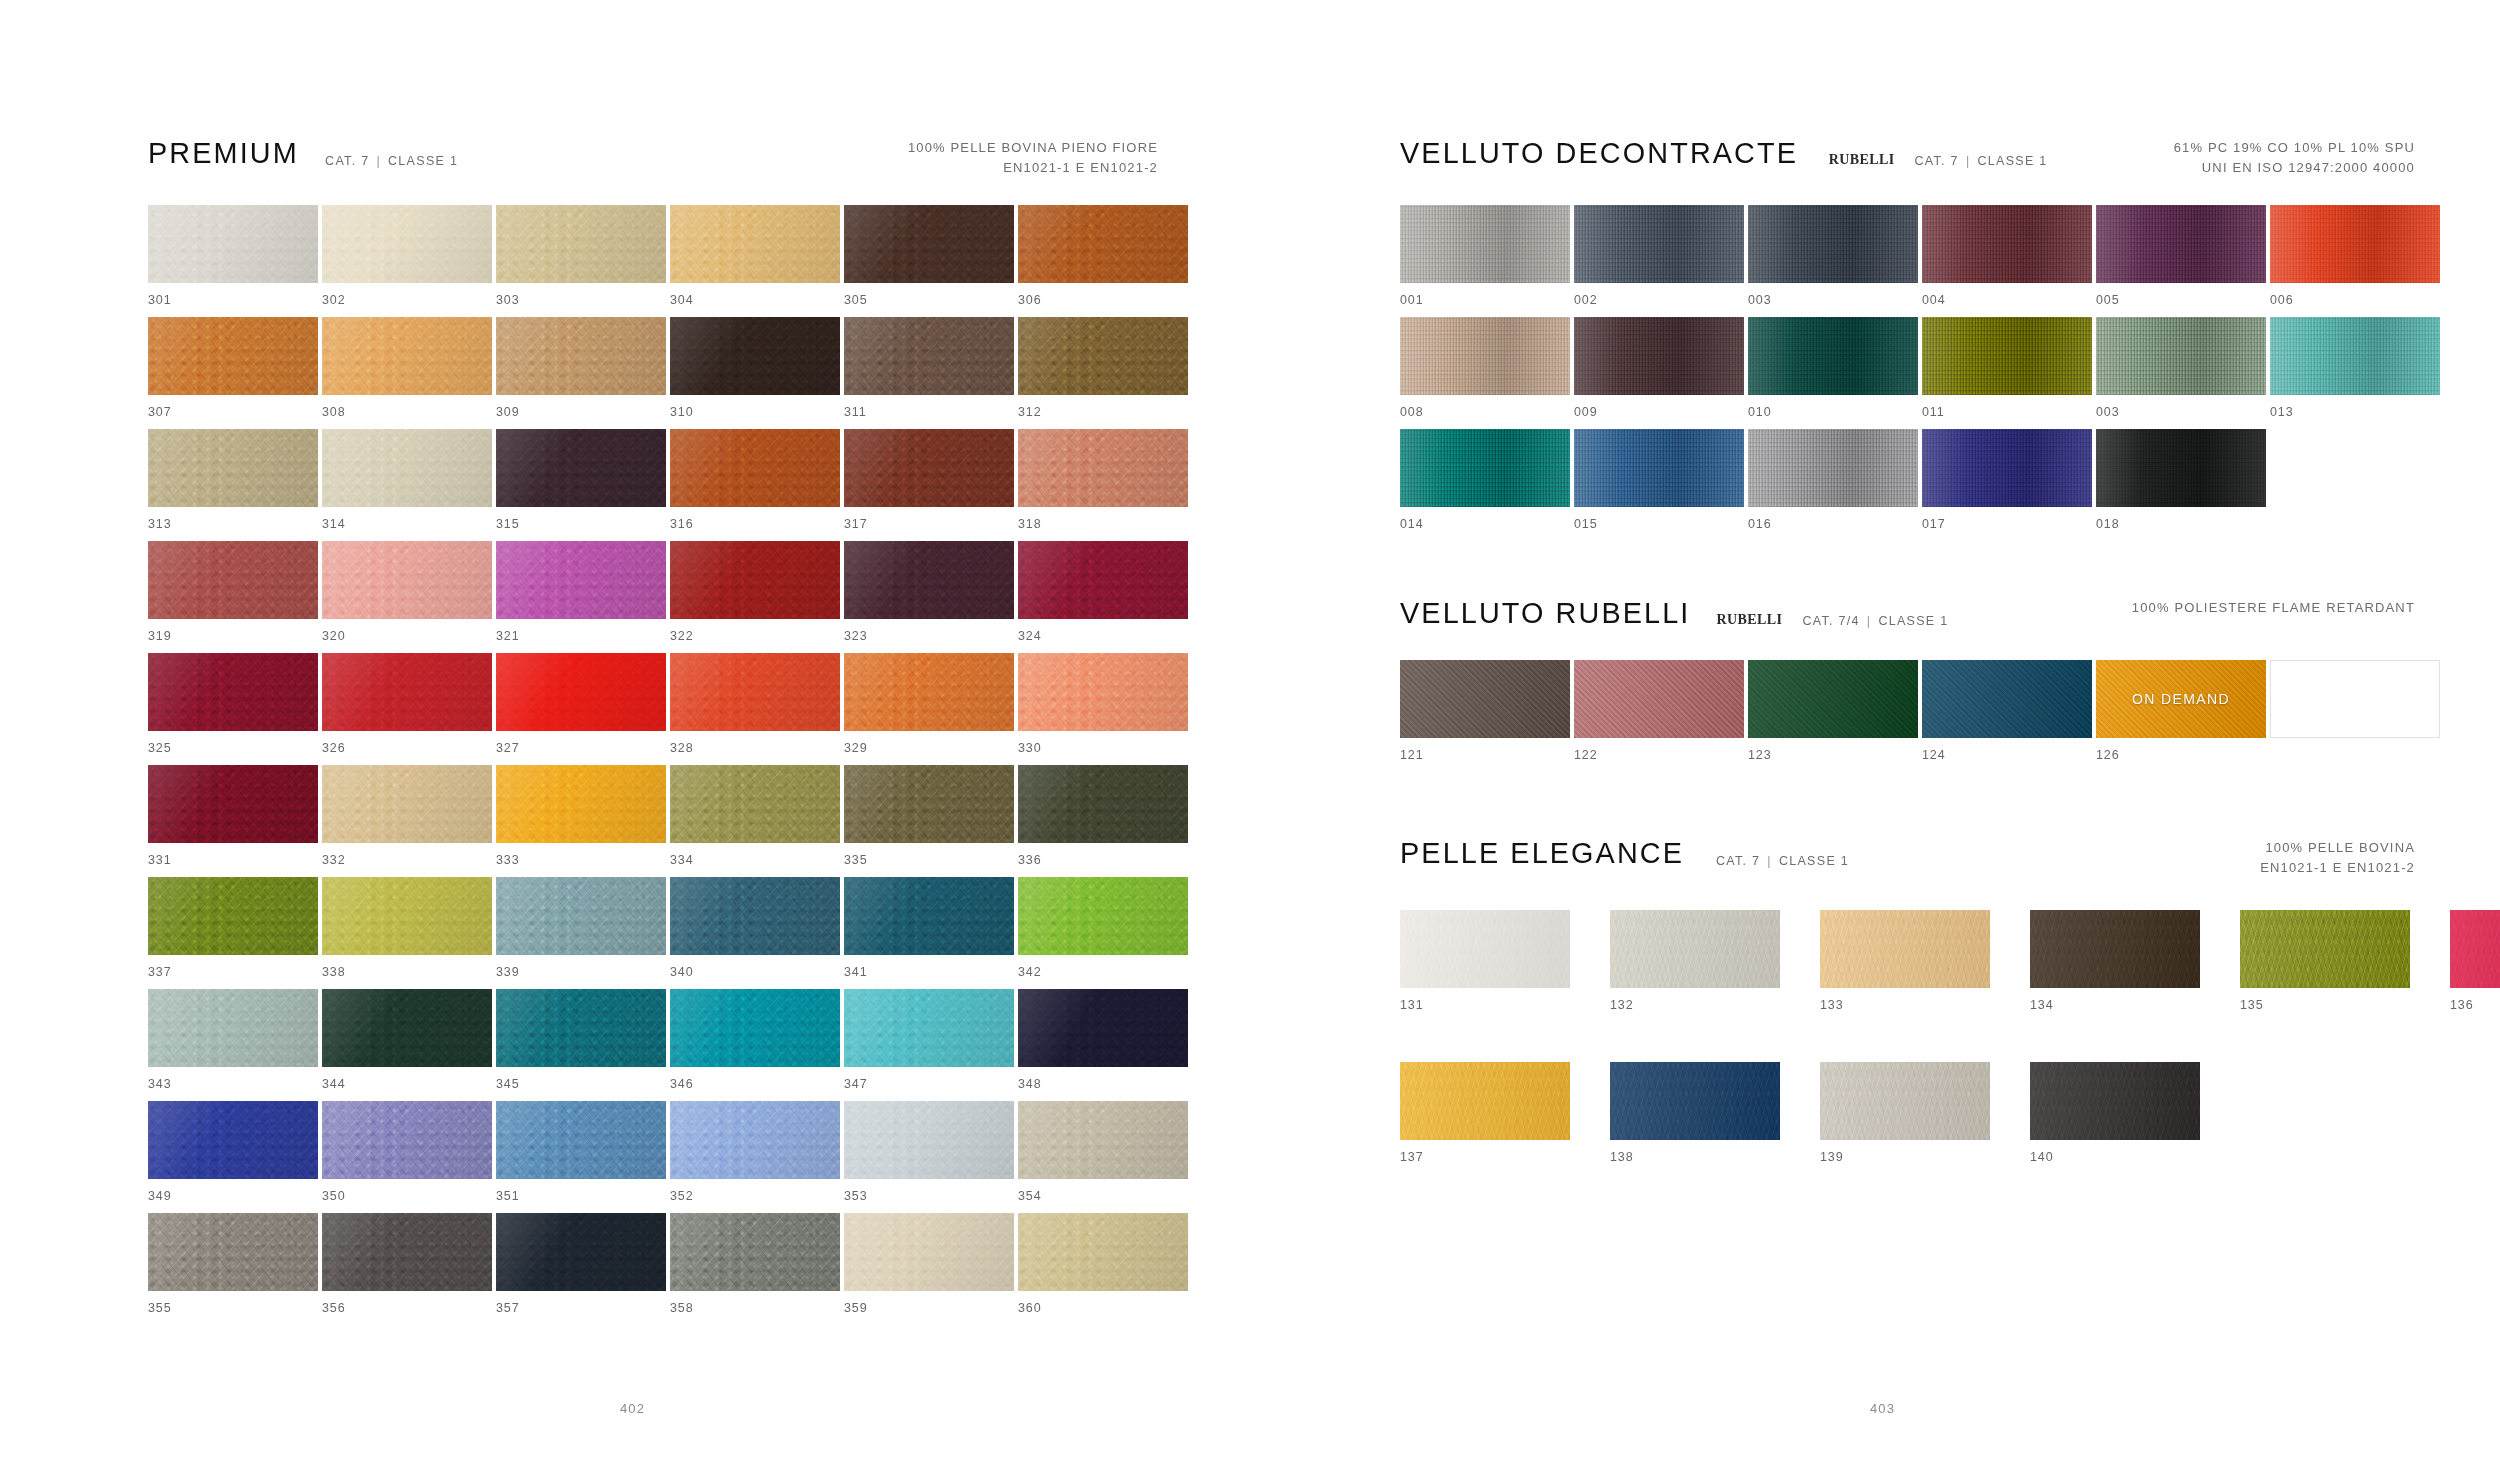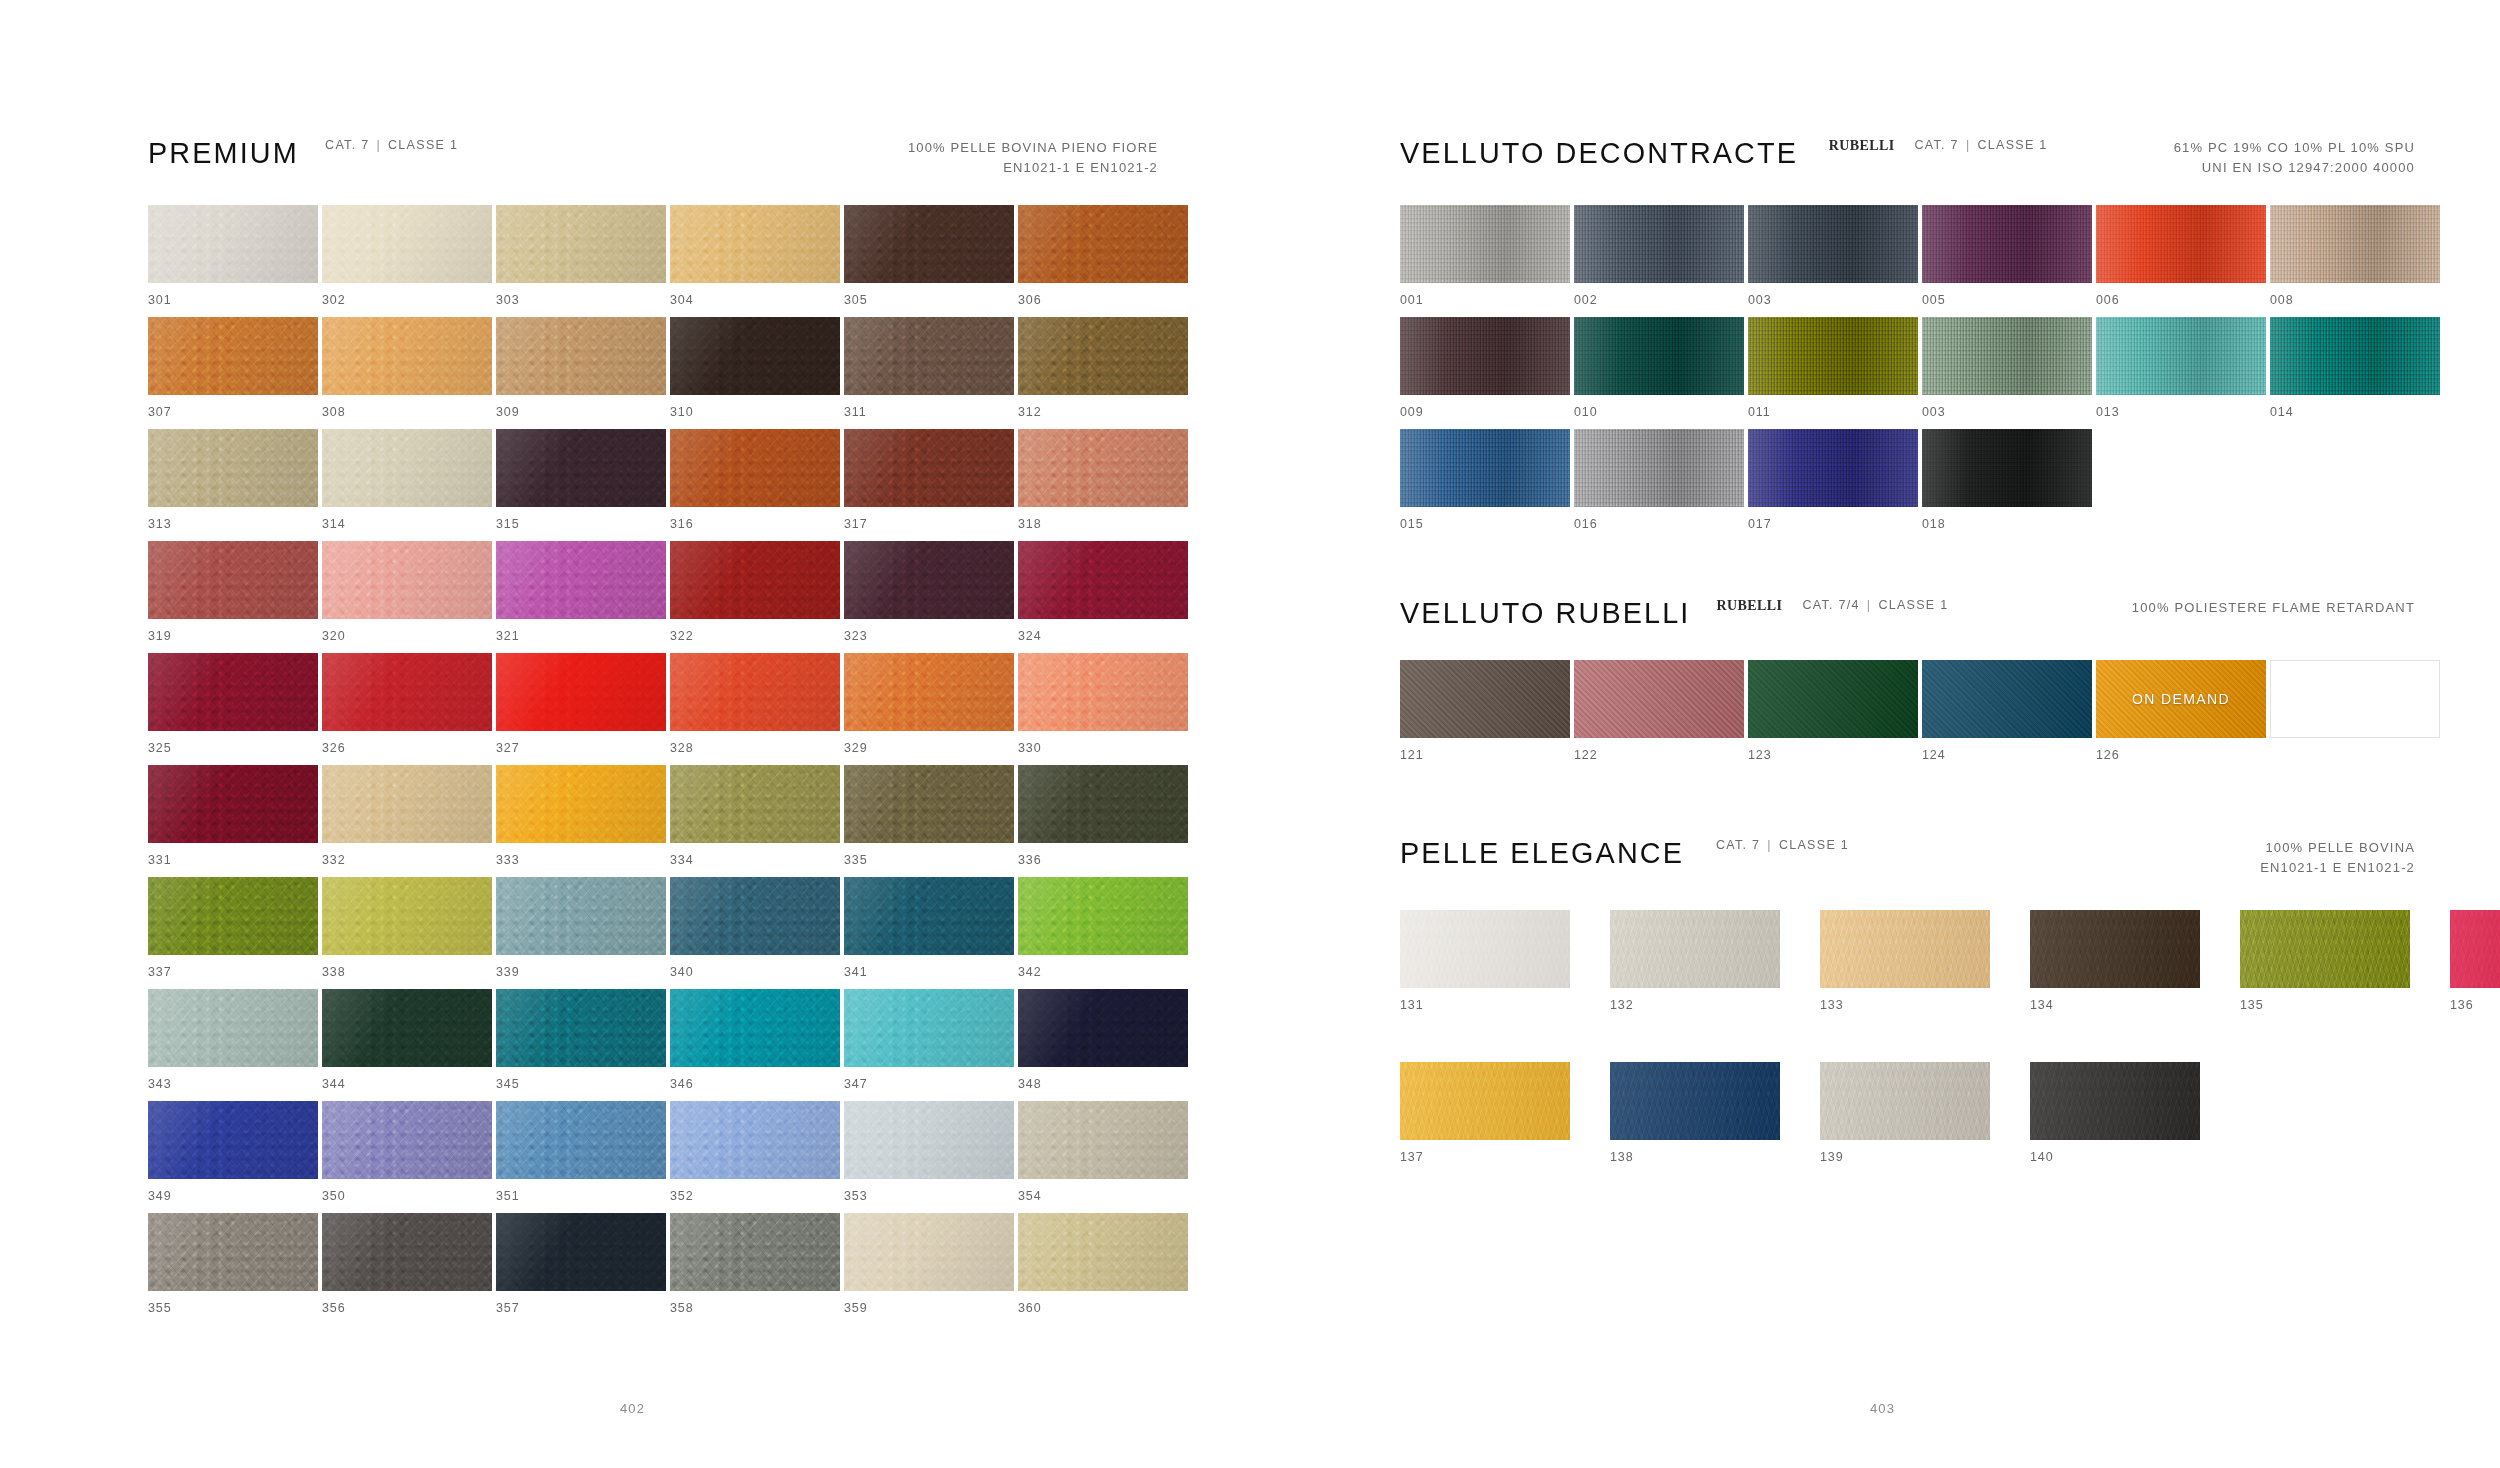--- a/index.html
+++ b/index.html
@@ -32,21 +32,21 @@
     position: absolute;
     left: 1320px; top: 0;
     width: 1px; height: 1468px;
     background: #e8e8e8;
   }
 
   
   .section-head {
     position: absolute;
     display: flex;
-    align-items: flex-start;
+    align-items: flex-end;
     width: 100%;
   }
   .sec-title {
     font-size: 30px;
     letter-spacing: 2.2px;
     font-weight: 400;
     color: #111;
     white-space: nowrap;
     line-height: 1;
     transform: scaleX(0.96);
@@ -498,20 +498,24 @@
         </div>
         <div class="cell">
           <div class="swatch tex-velvet" style="background-color: rgb(74, 84, 98);"></div>
           <div class="code">002</div>
         </div>
         <div class="cell">
           <div class="swatch tex-velvet" style="background-color: rgb(58, 68, 80);"></div>
           <div class="code">003</div>
         </div>
         <div class="cell">
+          <div class="swatch tex-velvet" style="background-color: rgb(107, 49, 56);"></div>
+          <div class="code">004</div>
+        </div>
+        <div class="cell">
           <div class="swatch tex-velvet" style="background-color: rgb(93, 43, 80);"></div>
           <div class="code">005</div>
         </div>
         <div class="cell">
           <div class="swatch tex-velvet" style="background-color: rgb(224, 64, 31);"></div>
           <div class="code">006</div>
         </div>
         <div class="cell">
           <div class="swatch tex-velvet" style="background-color: rgb(191, 165, 143);"></div>
           <div class="code">008</div>

